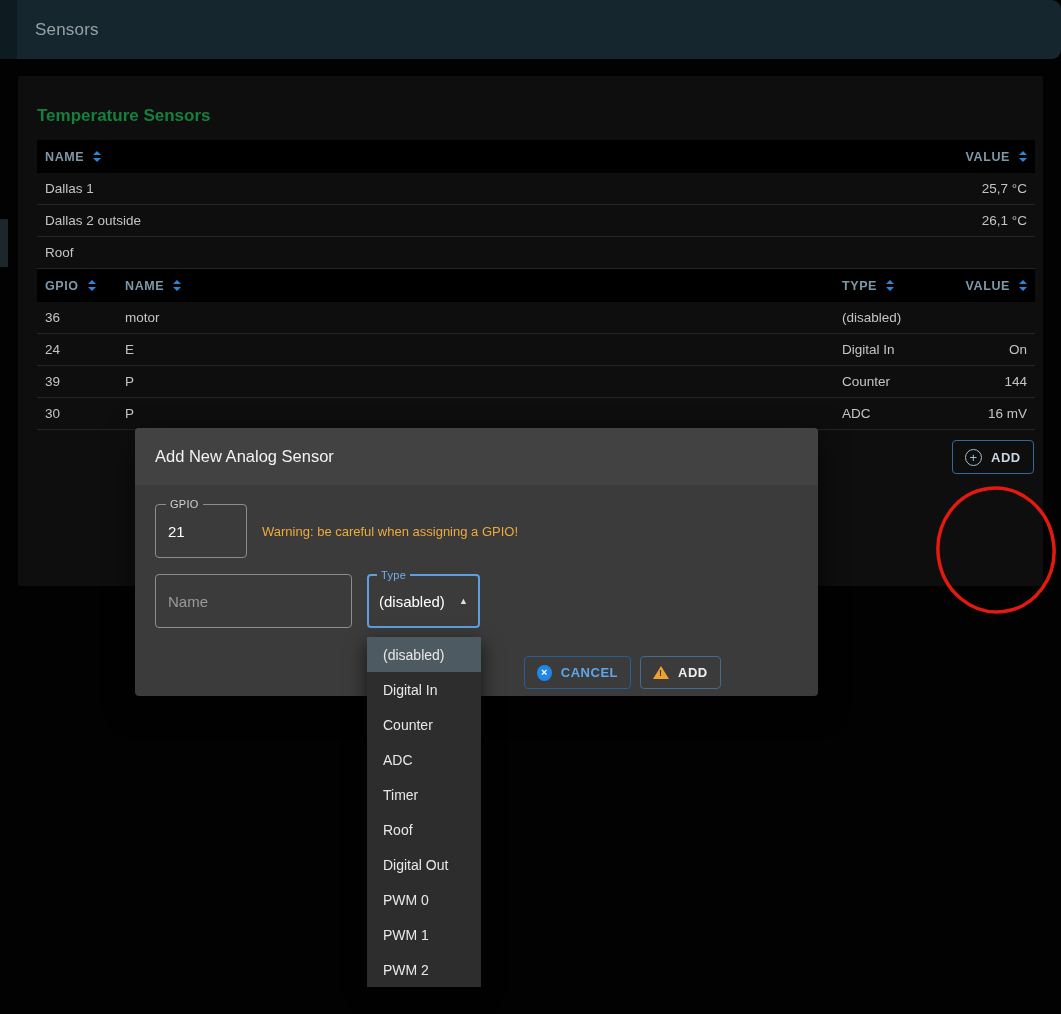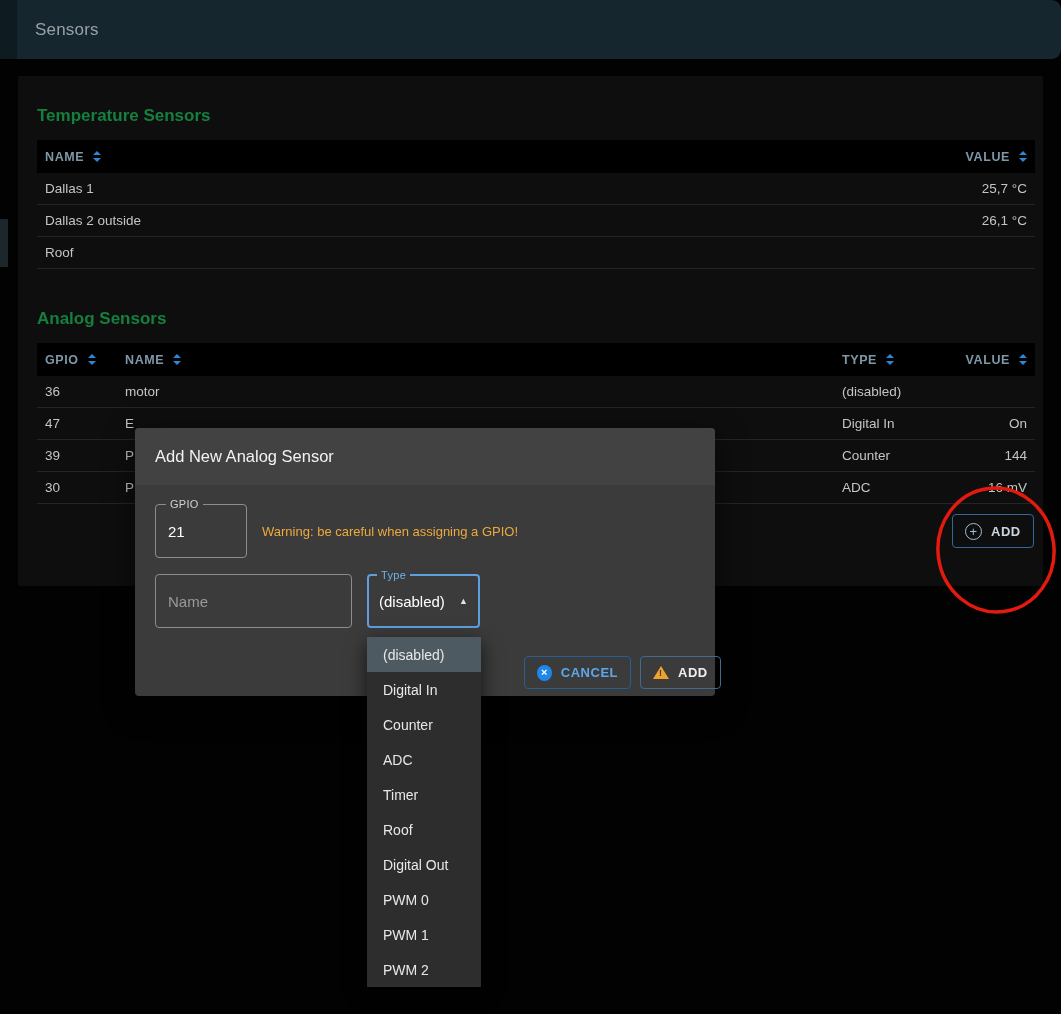--- a/index.html
+++ b/index.html
@@ -45,21 +45,21 @@
   .add-row { display:flex; justify-content:flex-end; margin:10px 9px 0 0; }
   .panel-add-btn { display:flex; align-items:center; gap:9px; width:82px; height:34px; padding:0 12px;
                    background:transparent; border:1px solid #34689a; border-radius:4px; cursor:pointer;
                    color:#c9d6df; font-size:13px; font-weight:700; letter-spacing:.5px;
                    font-family:"Liberation Sans","DejaVu Sans",sans-serif; }
   .plus-circle { width:17px; height:17px; border:1.5px solid #9fc0d8; border-radius:50%;
                  display:flex; align-items:center; justify-content:center; color:#9fc0d8;
                  font-size:13px; line-height:1; font-weight:400; }
 
   
-  .dialog { position:absolute; left:135px; top:428px; width:580px; height:268px; background:#3b3b3b;
+  .dialog { position:absolute; left:135px; top:428px; width:683px; height:268px; background:#3b3b3b;
             border-radius:4px; box-shadow:0 10px 30px rgba(0,0,0,.6); z-index:10; }
   .dialog .dhead { height:57px; background:#424242; border-radius:4px 4px 0 0;
                    display:flex; align-items:center; padding-left:20px;
                    color:#f2f2f2; font-size:16.5px; font-weight:500; }
 
   .ofield { position:absolute; border:1px solid #8d8d8d; border-radius:4px; background:transparent; }
   .ofield .flabel { position:absolute; top:-7px; left:10px; background:#3b3b3b; padding:0 4px;
                     font-size:11px; color:#d0d0d0; letter-spacing:.3px; }
   .ofield input { width:100%; height:100%; background:transparent; border:none; outline:none;
                   color:#fff; font-size:15px; padding:0 12px;
@@ -140,21 +140,20 @@
       <div class="trow">
         <span class="t-name">Dallas 2 outside</span>
         <span class="t-val">26,1 °C</span>
       </div>
       <div class="trow">
         <span class="t-name">Roof</span>
         <span class="t-val"></span>
       </div>
     </div>
 
-    <div class="section-title analog">Analog Sensors</div>
 
     <div class="tbl">
       <div class="thead">
         <div class="hcell a-gpio">
           <span>GPIO</span>
           <span class="sort">
               <i class="up"></i>
               <i class="dn"></i>
             </span>
         </div>
@@ -180,21 +179,21 @@
             </span>
         </div>
       </div>
       <div class="trow">
         <span class="a-gpio">36</span>
         <span class="a-name">motor</span>
         <span class="a-type">(disabled)</span>
         <span class="a-val"></span>
       </div>
       <div class="trow">
-        <span class="a-gpio">47</span>
+        <span class="a-gpio">24</span>
         <span class="a-name">E</span>
         <span class="a-type">Digital In</span>
         <span class="a-val">On</span>
       </div>
       <div class="trow">
         <span class="a-gpio">39</span>
         <span class="a-name">P</span>
         <span class="a-type">Counter</span>
         <span class="a-val">144</span>
       </div>

